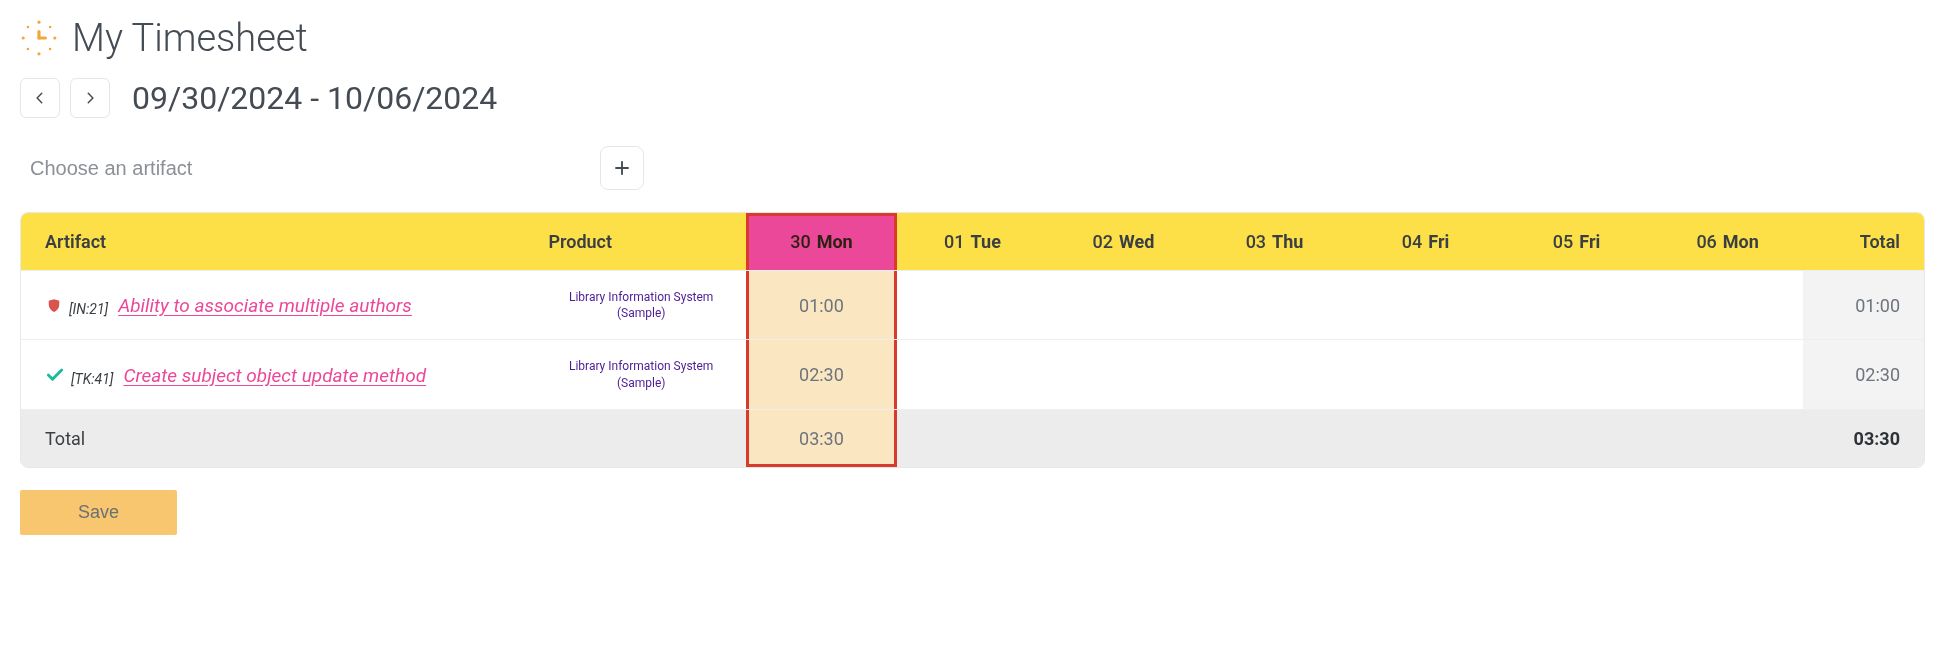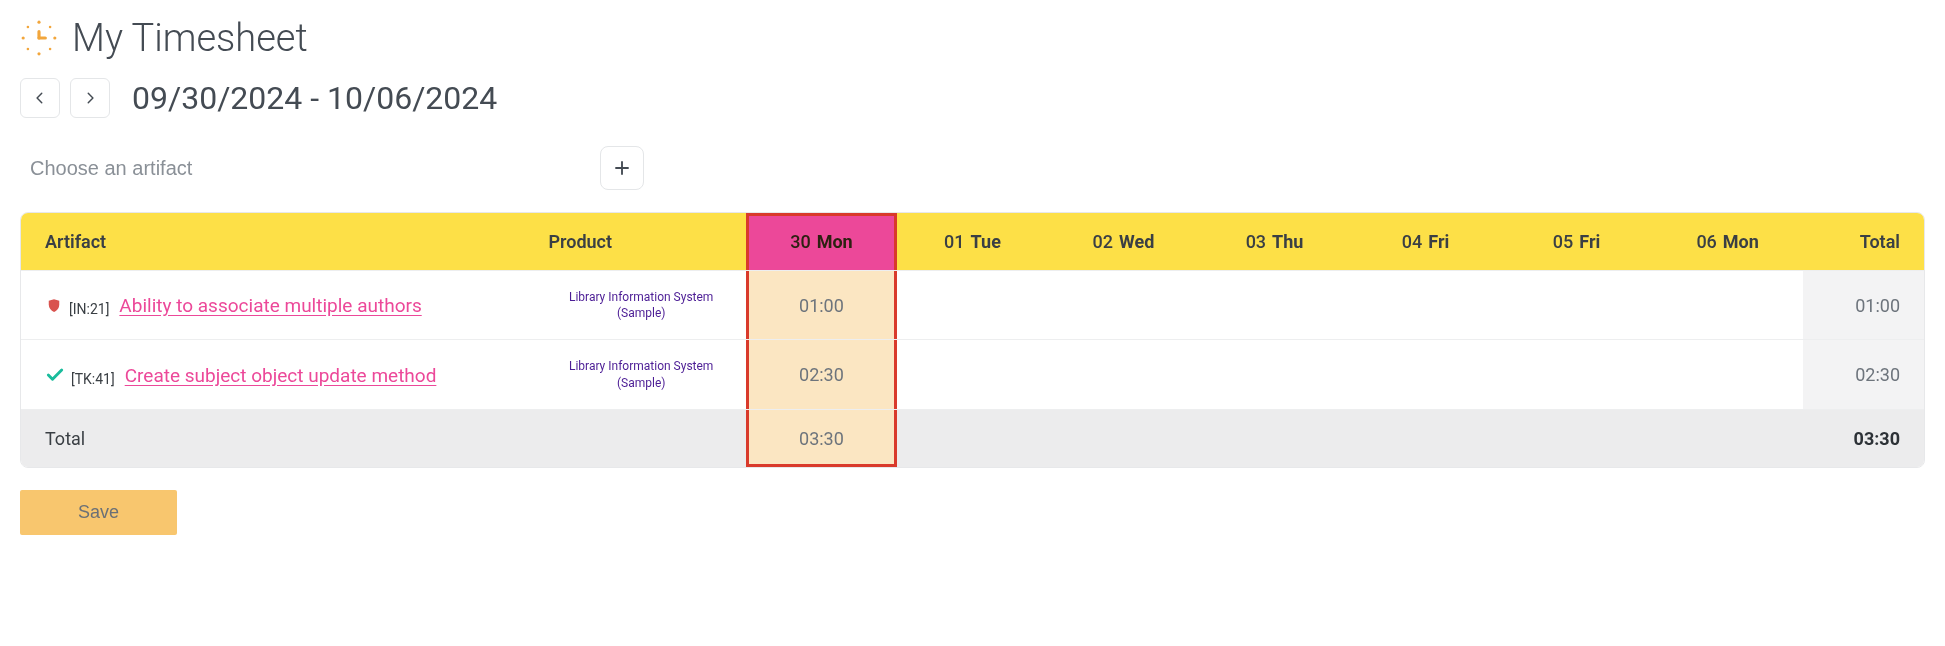--- a/index.html
+++ b/index.html
@@ -135,21 +135,21 @@
   }
 
   td.total-cell {
     background:#f3f3f4;
     color:#6d747c;
   }
   .highlight-border-tlr   { box-shadow: inset 3px 0 0 #d93a2b, inset -3px 0 0 #d93a2b, inset 0 3px 0 #d93a2b; }
   .highlight-border-lr    { box-shadow: inset 3px 0 0 #d93a2b, inset -3px 0 0 #d93a2b; }
   .highlight-border-blr   { box-shadow: inset 3px 0 0 #d93a2b, inset -3px 0 0 #d93a2b, inset 0 -3px 0 #d93a2b; }
 
-  .artifact-cell { display:flex; align-items:flex-end; gap:4px; flex-wrap:wrap; }
+  .artifact-cell { display:flex; align-items:flex-end; gap:4px; flex-wrap:wrap;font-style:italic; }
   .artifact-icon { margin-right:2px; position:relative; top:2px; }
   .artifact-id { font-size:14px; color:#3a3f44; }
   .artifact-name { font-size:19px; color:#ec4899; text-decoration: underline; text-underline-offset:3px; cursor:pointer; margin-left:6px; }
 
   .product-name { color:#4c1d95; font-size:12px; text-align:center; line-height:1.35; }
 
   tr.total-row td { background:#ececed; font-size:18px; }
   tr.total-row td.left { color:#3a3f44; font-weight:400; }
   tr.total-row td.highlight-cell { background:#fbe6c2; color:#6d747c; }
   tr.total-row td.grand-total { background:#ececed; font-weight:700; color:#2d3237; }

